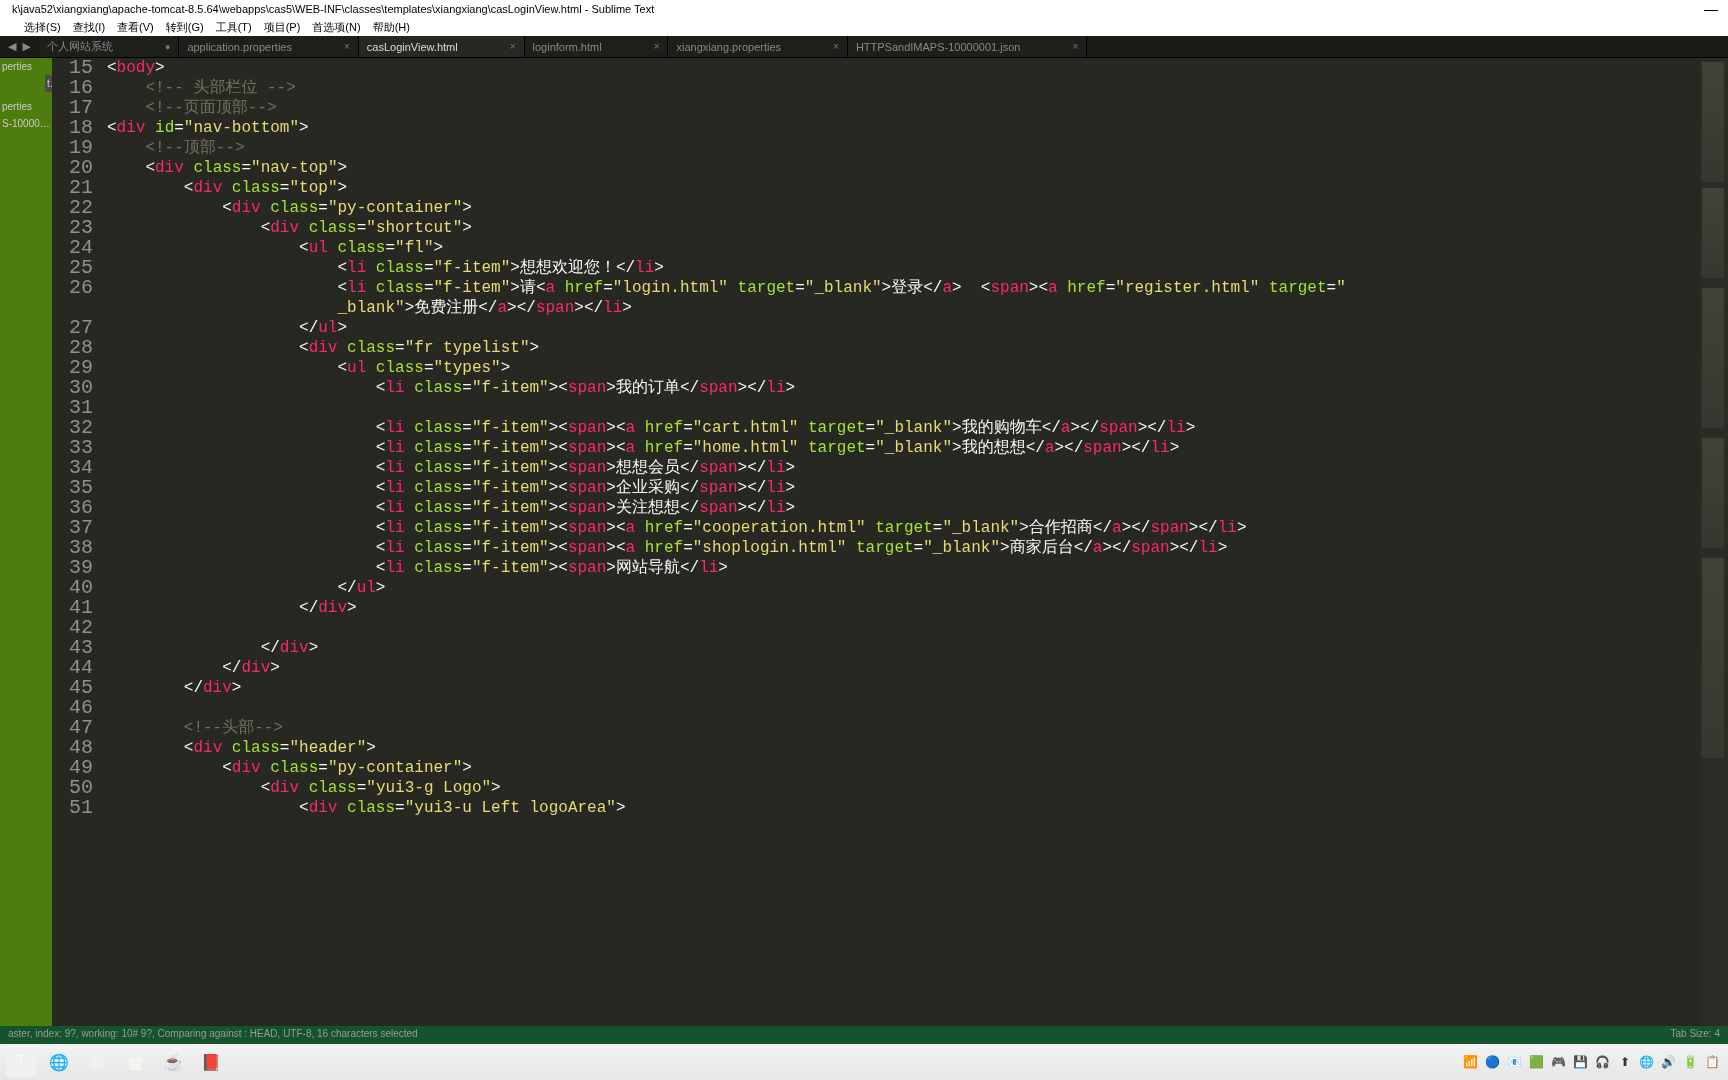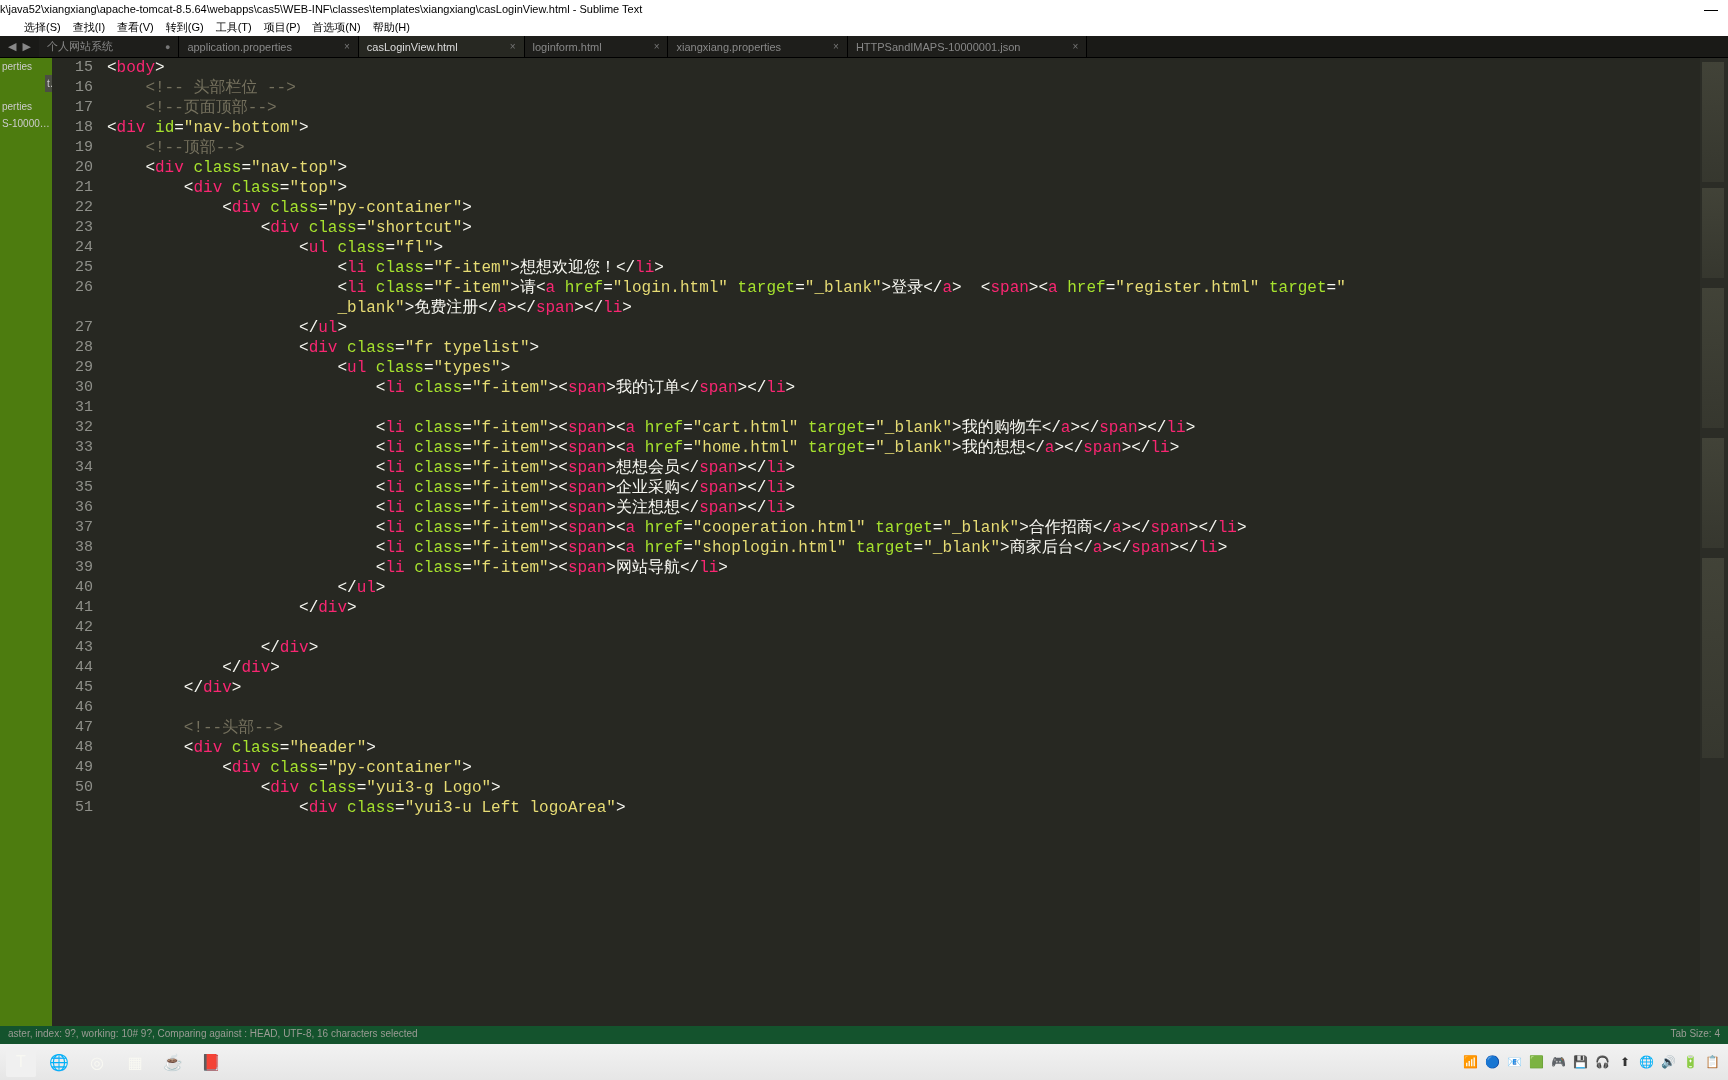--- a/index.html
+++ b/index.html
@@ -13,21 +13,21 @@
   height: 1080px;
   position: relative;
 }
 .titlebar {
   height: 18px;
   background: #fff;
   color: #000;
   font-family: "Segoe UI", Tahoma, sans-serif;
   font-size: 11px;
   line-height: 18px;
-  padding-left: 0;
+  padding-left: 12px;
   display: flex;
   justify-content: space-between;
 }
 .titlebar-controls { display: flex; gap: 12px; padding-right: 10px; font-size: 14px; }
 .menubar {
   height: 18px;
   background: #fff;
   color: #000;
   font-family: "Microsoft YaHei", sans-serif;
   font-size: 11px;
@@ -67,21 +67,21 @@
   overflow: hidden;
 }
 .sidebar-item { padding: 3px 2px; white-space: nowrap; text-overflow: ellipsis; overflow: hidden; }
 .sidebar-item.sel { background: #4b4d44; margin-left: 45px; }
 .gutter {
   width: 55px;
   background: #272822;
   color: #8f908a;
   text-align: right;
   padding-right: 14px;
-  font-size: 15px;
+  font-size: 20px;
   line-height: 20px;
   padding-top: 0;
   user-select: none;
 }
 .code {
   flex: 1;
   background: #272822;
   font-size: 16px;
   line-height: 20px;
   white-space: pre;

